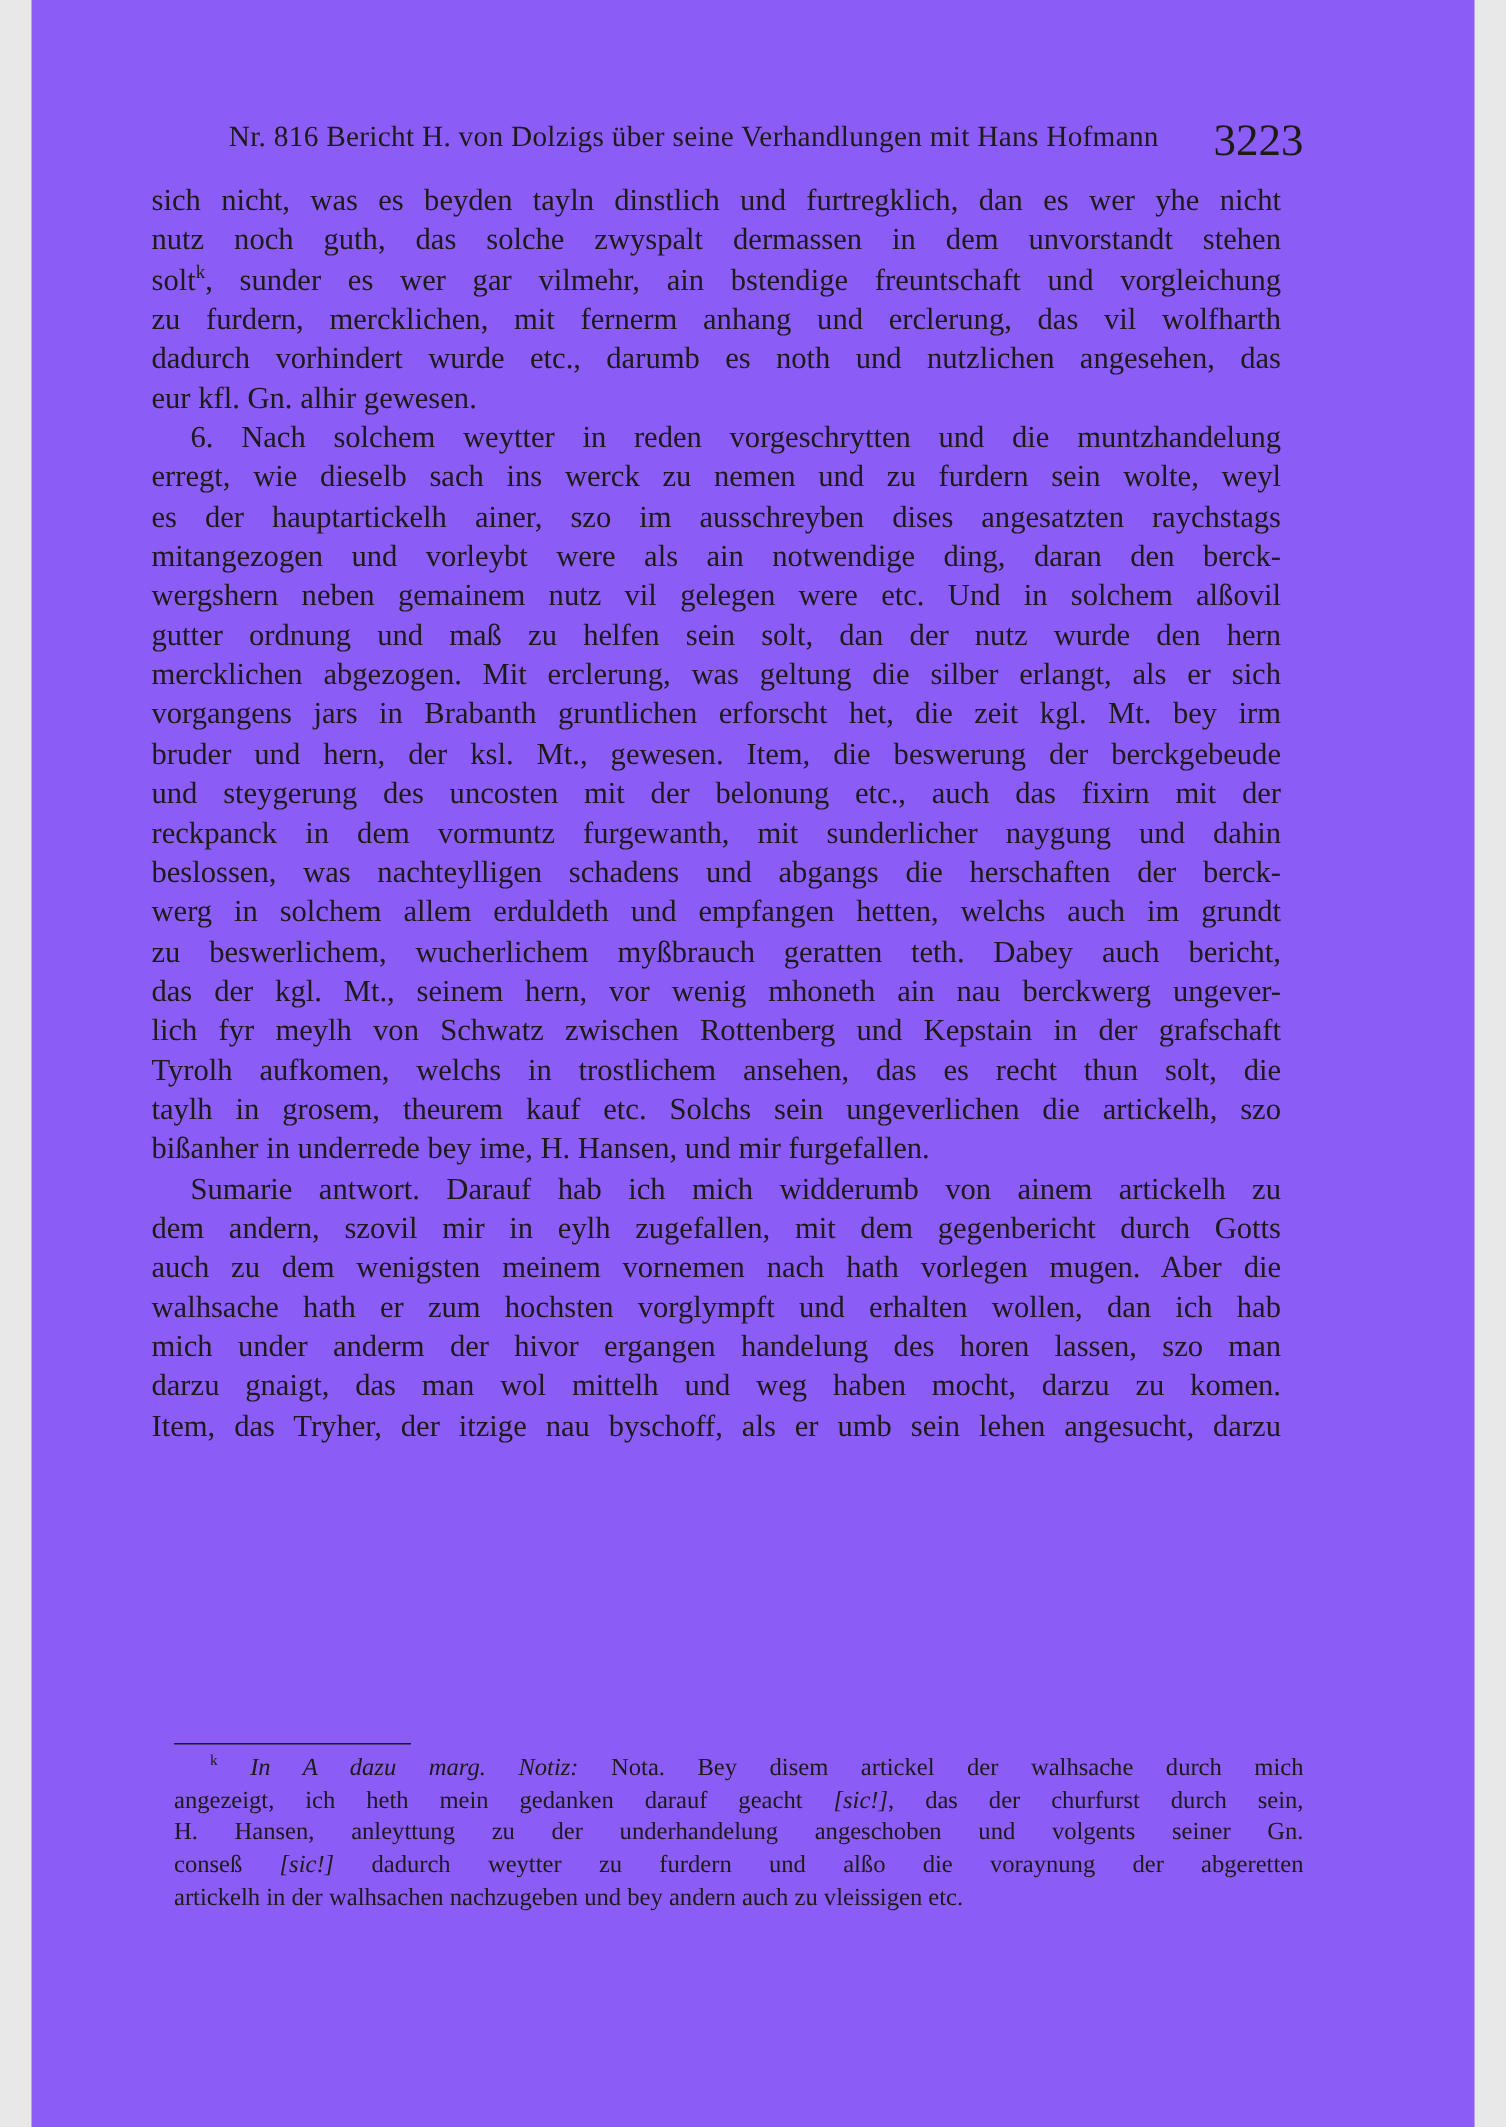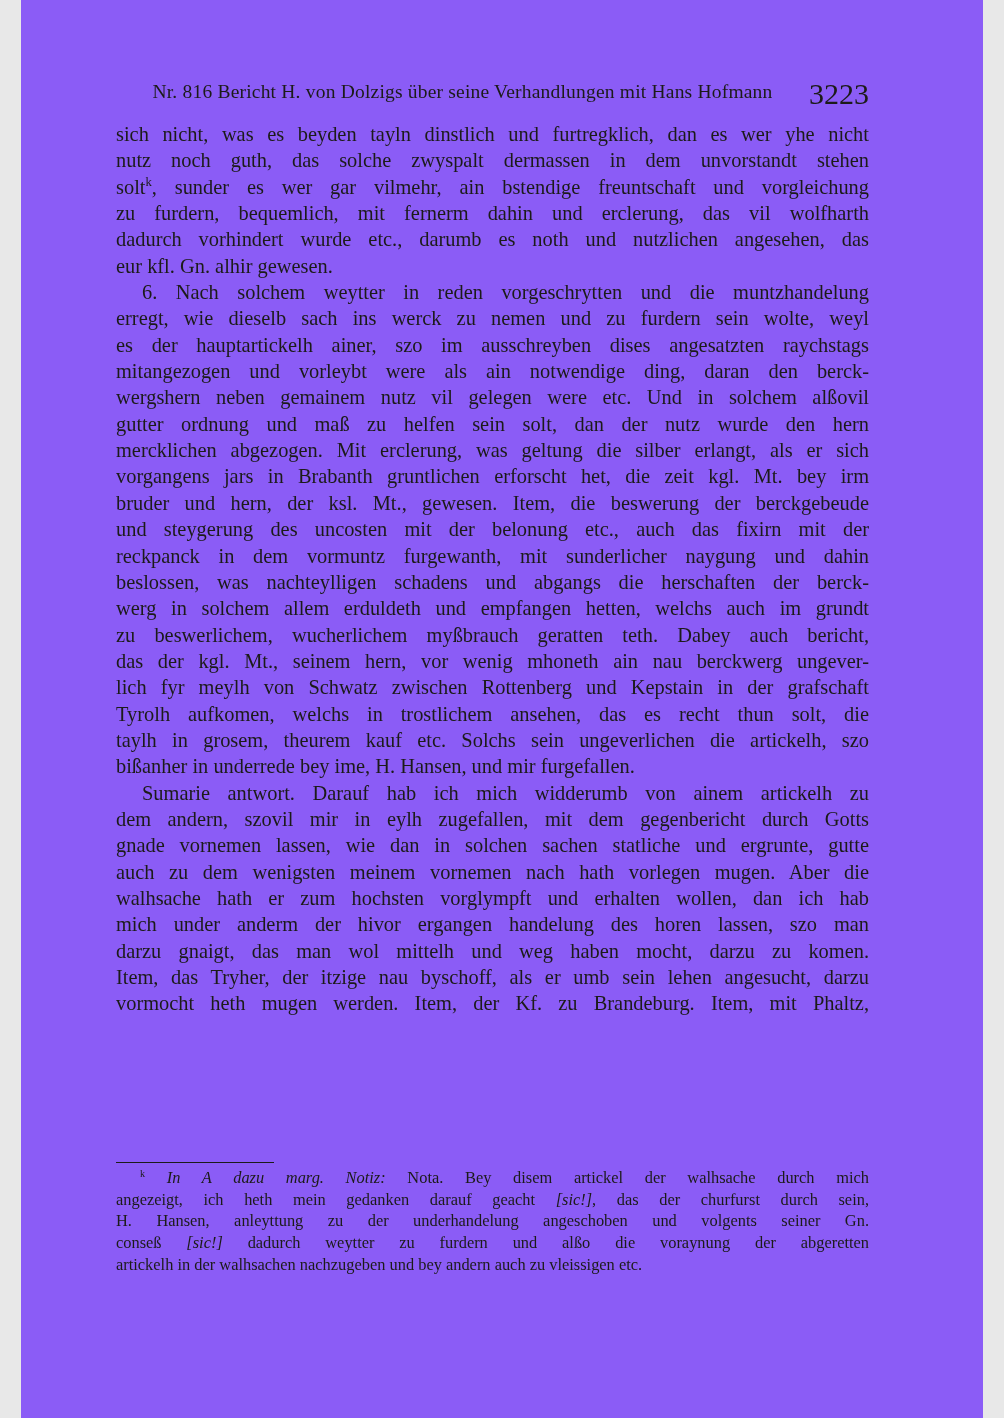--- a/index.html
+++ b/index.html
@@ -37,21 +37,21 @@
     position: absolute;
     right: 0;
     bottom: 1px;
     font-size: 30px;
     line-height: 30px;
   }
   
   .body-text {
     position: absolute;
     top: 121px;
-    left: 95px;
+    left: 80px;
     width: 753px;
     font-size: 20.4px;
   }
   .line {
     height: 26.35px;
     line-height: 26.35px;
     text-align: justify;
     text-align-last: justify;
     white-space: normal;
     overflow: hidden;
@@ -102,21 +102,21 @@
 
   <div class="header">
     <div class="running-head">Nr. 816 Bericht H. von Dolzigs über seine Verhandlungen mit Hans Hofmann</div>
     <div class="page-number">3223</div>
   </div>
 
   <div class="body-text">
       <div class="line">sich nicht, was es beyden tayln dinstlich und furtregklich, dan es wer yhe nicht</div>
       <div class="line">nutz noch guth, das solche zwyspalt dermassen in dem unvorstandt stehen</div>
       <div class="line">solt<sup>k</sup>, sunder es wer gar vilmehr, ain bstendige freuntschaft und vorgleichung</div>
-      <div class="line">zu furdern, bequemlich, mit fernerm dahin und erclerung, das vil wolfharth</div>
+      <div class="line">zu furdern, mercklichen, mit fernerm anhang und erclerung, das vil wolfharth</div>
       <div class="line">dadurch vorhindert wurde etc., darumb es noth und nutzlichen angesehen, das</div>
       <div class="line no-just">eur kfl. Gn. alhir gewesen.</div>
       <div class="line indent">6. Nach solchem weytter in reden vorgeschrytten und die muntzhandelung</div>
       <div class="line">erregt, wie dieselb sach ins werck zu nemen und zu furdern sein wolte, weyl</div>
       <div class="line">es der hauptartickelh ainer, szo im ausschreyben dises angesatzten raychstags</div>
       <div class="line">mitangezogen und vorleybt were als ain notwendige ding, daran den berck-</div>
       <div class="line">wergshern neben gemainem nutz vil gelegen were etc. Und in solchem alßovil</div>
       <div class="line">gutter ordnung und maß zu helfen sein solt, dan der nutz wurde den hern</div>
       <div class="line">mercklichen abgezogen. Mit erclerung, was geltung die silber erlangt, als er sich</div>
       <div class="line">vorgangens jars in Brabanth gruntlichen erforscht het, die zeit kgl. Mt. bey irm</div>
@@ -126,27 +126,25 @@
       <div class="line">beslossen, was nachteylligen schadens und abgangs die herschaften der berck-</div>
       <div class="line">werg in solchem allem erduldeth und empfangen hetten, welchs auch im grundt</div>
       <div class="line">zu beswerlichem, wucherlichem myßbrauch geratten teth. Dabey auch bericht,</div>
       <div class="line">das der kgl. Mt., seinem hern, vor wenig mhoneth ain nau berckwerg ungever-</div>
       <div class="line">lich fyr meylh von Schwatz zwischen Rottenberg und Kepstain in der grafschaft</div>
       <div class="line">Tyrolh aufkomen, welchs in trostlichem ansehen, das es recht thun solt, die</div>
       <div class="line">taylh in grosem, theurem kauf etc. Solchs sein ungeverlichen die artickelh, szo</div>
       <div class="line no-just">bißanher in underrede bey ime, H. Hansen, und mir furgefallen.</div>
       <div class="line indent">Sumarie antwort. Darauf hab ich mich widderumb von ainem artickelh zu</div>
       <div class="line">dem andern, szovil mir in eylh zugefallen, mit dem gegenbericht durch Gotts</div>
-      <div class="line">gnade vornemen lassen, wie dan in solchen sachen statliche und ergrunte, gutte</div>
       <div class="line">auch zu dem wenigsten meinem vornemen nach hath vorlegen mugen. Aber die</div>
       <div class="line">walhsache hath er zum hochsten vorglympft und erhalten wollen, dan ich hab</div>
       <div class="line">mich under anderm der hivor ergangen handelung des horen lassen, szo man</div>
       <div class="line">darzu gnaigt, das man wol mittelh und weg haben mocht, darzu zu komen.</div>
       <div class="line">Item, das Tryher, der itzige nau byschoff, als er umb sein lehen angesucht, darzu</div>
-      <div class="line">vormocht heth mugen werden. Item, der Kf. zu Brandeburg. Item, mit Phaltz,</div>
     </div>
 
   <div class="footnote">
     <div class="footnote-rule"></div>
     <div class="footnote-text">
         <div class="line indent"><sup>k</sup> <em>In A dazu marg. Notiz:</em> Nota. Bey disem artickel der walhsache durch mich</div>
         <div class="line">angezeigt, ich heth mein gedanken darauf geacht <em>[sic!]</em>, das der churfurst durch sein,</div>
         <div class="line">H. Hansen, anleyttung zu der underhandelung angeschoben und volgents seiner Gn.</div>
         <div class="line">conseß <em>[sic!]</em> dadurch weytter zu furdern und alßo die voraynung der abgeretten</div>
         <div class="line no-just">artickelh in der walhsachen nachzugeben und bey andern auch zu vleissigen etc.</div>

